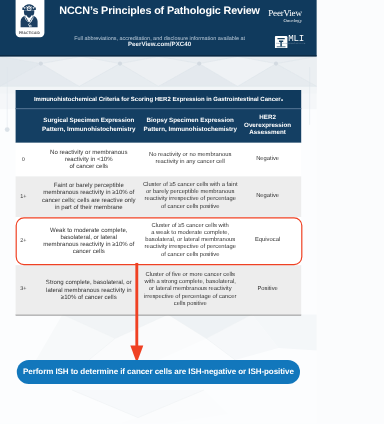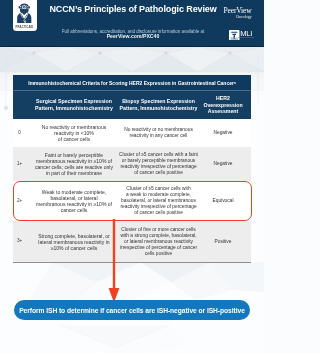--- a/index.html
+++ b/index.html
@@ -21,21 +21,21 @@
   .hdr-sub{position:absolute;left:33px;top:28.5px;width:200px;z-index:5;text-align:center;color:#b9c9d8;
            font-size:4.55px;line-height:5.7px;letter-spacing:-.02px;white-space:nowrap}
   .hdr-sub b{font-weight:700;color:#f0f4f8;font-size:5.1px;letter-spacing:.05px}
 
   .brand{position:absolute;left:212px;top:6.5px;z-index:5;text-align:center;color:#fff;width:51px}
   .brand .b1{font-family:"Liberation Serif",serif;font-size:7.6px;letter-spacing:-.2px;line-height:8.6px}
   .brand .b2{font-family:"Liberation Serif",serif;font-size:3.7px;line-height:4.5px;letter-spacing:.1px;margin-top:0;padding-left:13px}
   .partner{position:absolute;left:229px;top:29.5px;z-index:5;display:flex;align-items:flex-start}
   .partner .shield{width:10.5px;height:10.5px;margin-top:0}
   .partner .pcol{margin-left:.8px}
-  .partner .pn{font-family:Liberation Sans, sans-serif;color:#fff;font-size:7.6px;line-height:7.8px;letter-spacing:-.25px}
+  .partner .pn{font-family:Liberation Mono, monospace;color:#fff;font-size:7.6px;line-height:7.8px;letter-spacing:-.25px}
   .partner .ps{font-size:1.55px;color:#6e88a0;letter-spacing:.02px;line-height:2.2px;white-space:nowrap;margin-left:-10px}
 
   
   .card{position:absolute;left:13px;top:75px;width:238px;z-index:2}
   .cap{background:#103a5d;color:#fff;text-align:center;font-size:5.0px;font-weight:700;
        height:15px;display:flex;align-items:center;justify-content:center;letter-spacing:-.01px;white-space:nowrap}
   .cap sup{font-size:3.0px;vertical-align:super;margin-left:.2px}
   .thead{background:#143f63;color:#fff;display:flex;height:29px;border-top:.8px solid #4a6c8c}
   .thead>div{display:flex;align-items:center;justify-content:center;text-align:center;
              font-size:5.2px;font-weight:700;line-height:6.9px;padding:0 1px;white-space:nowrap}

